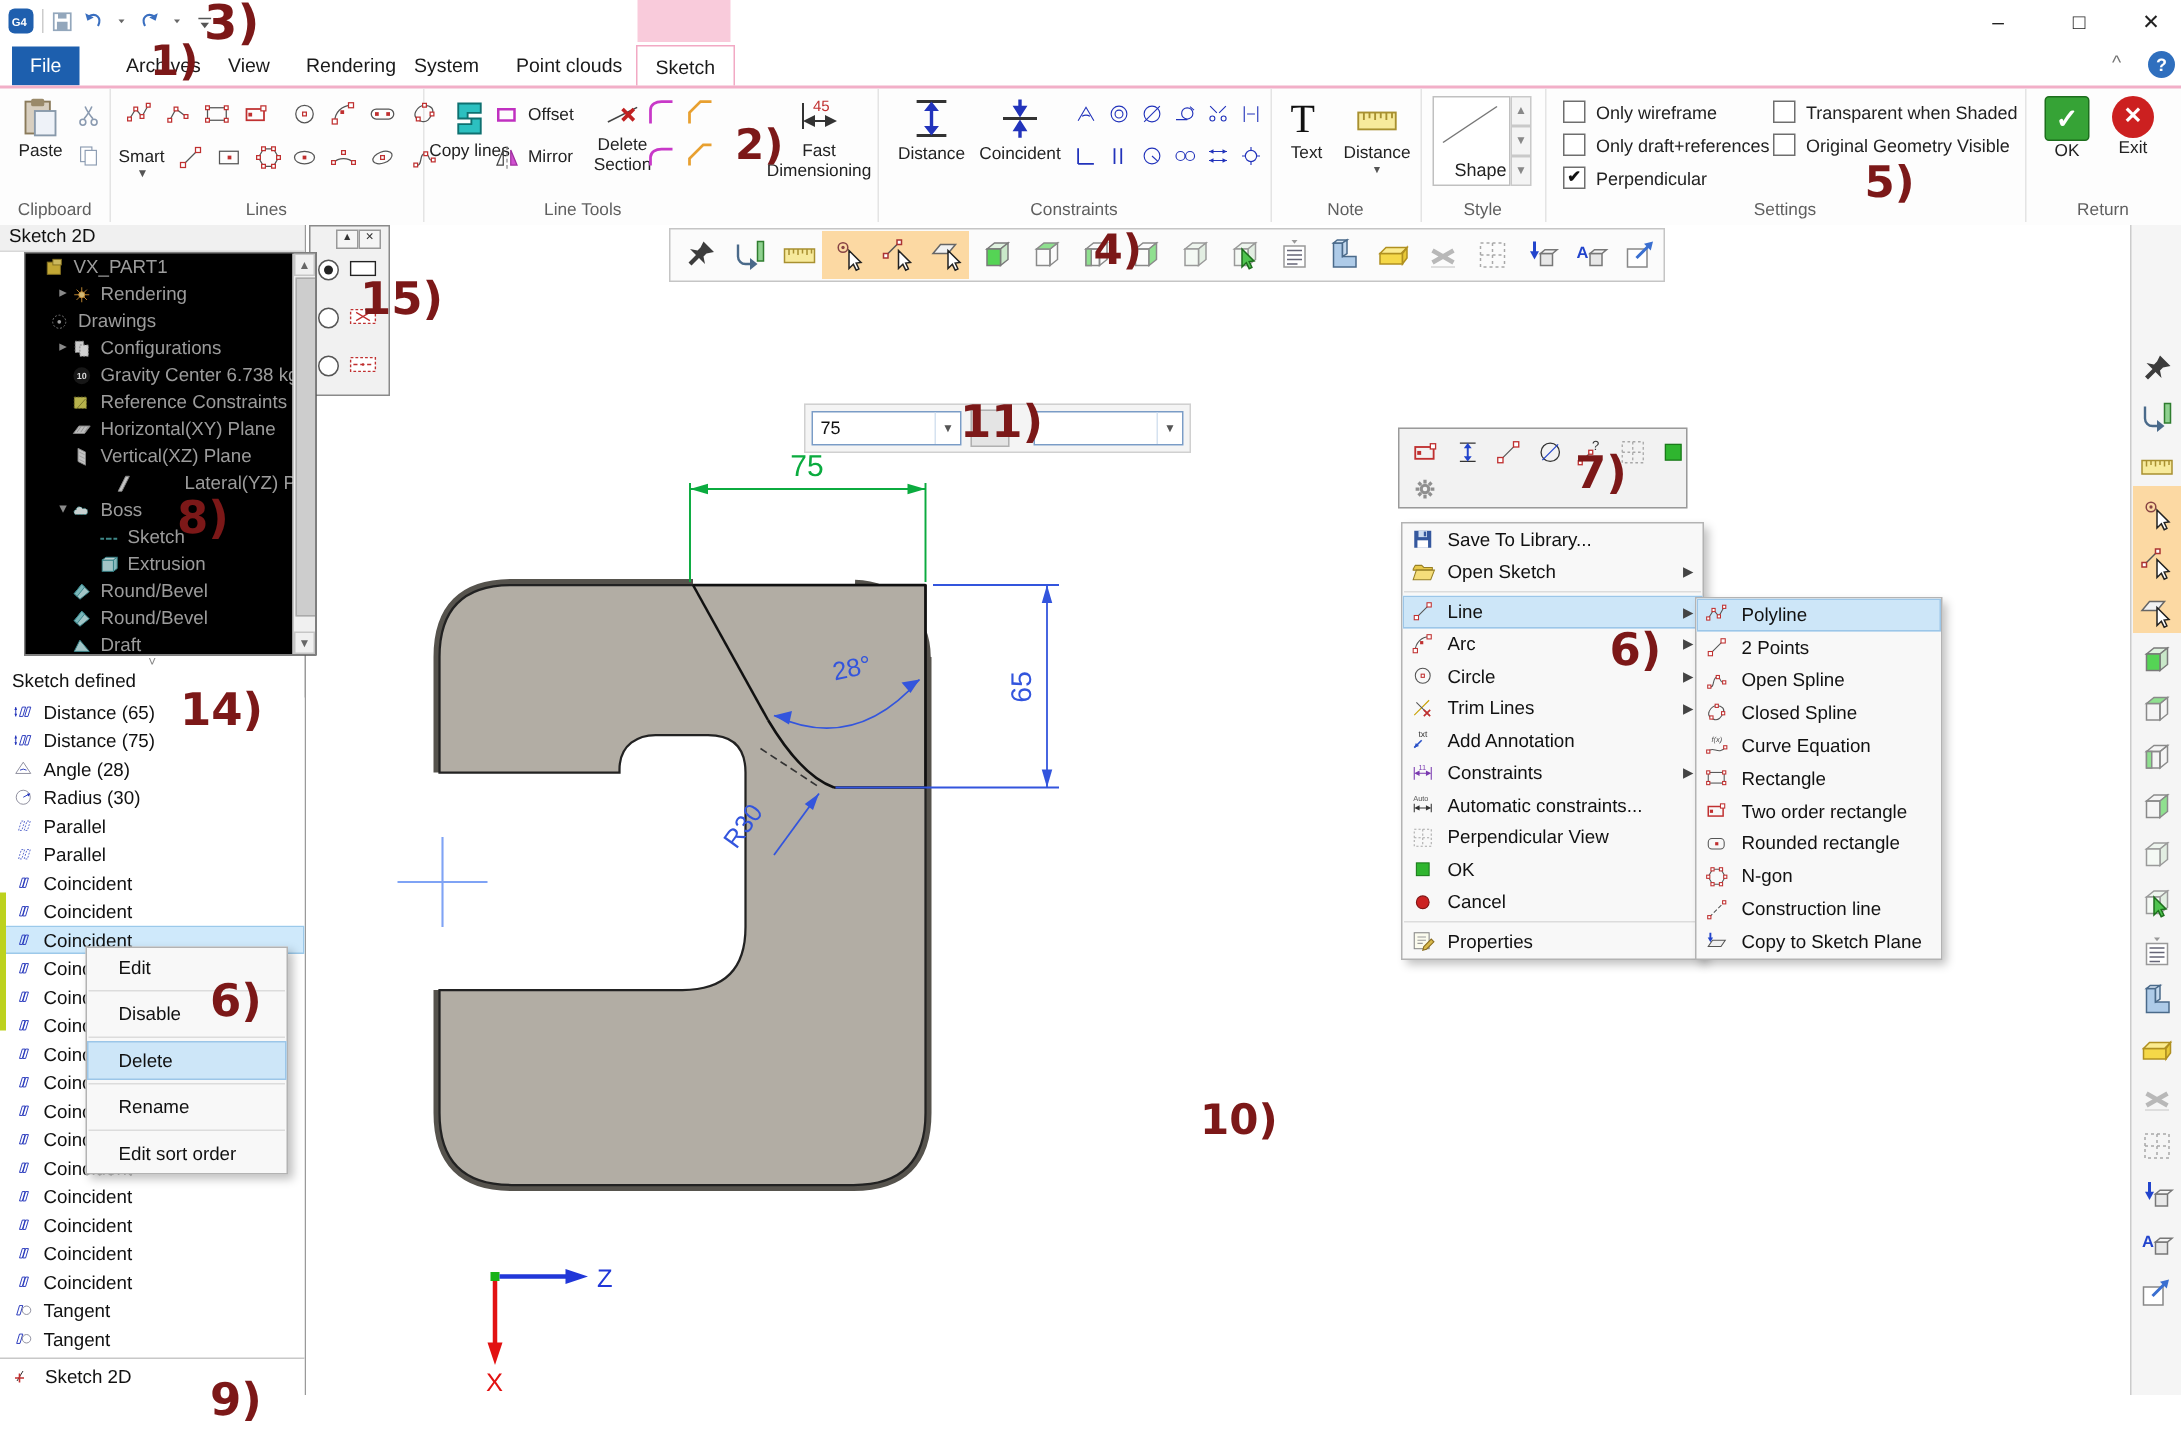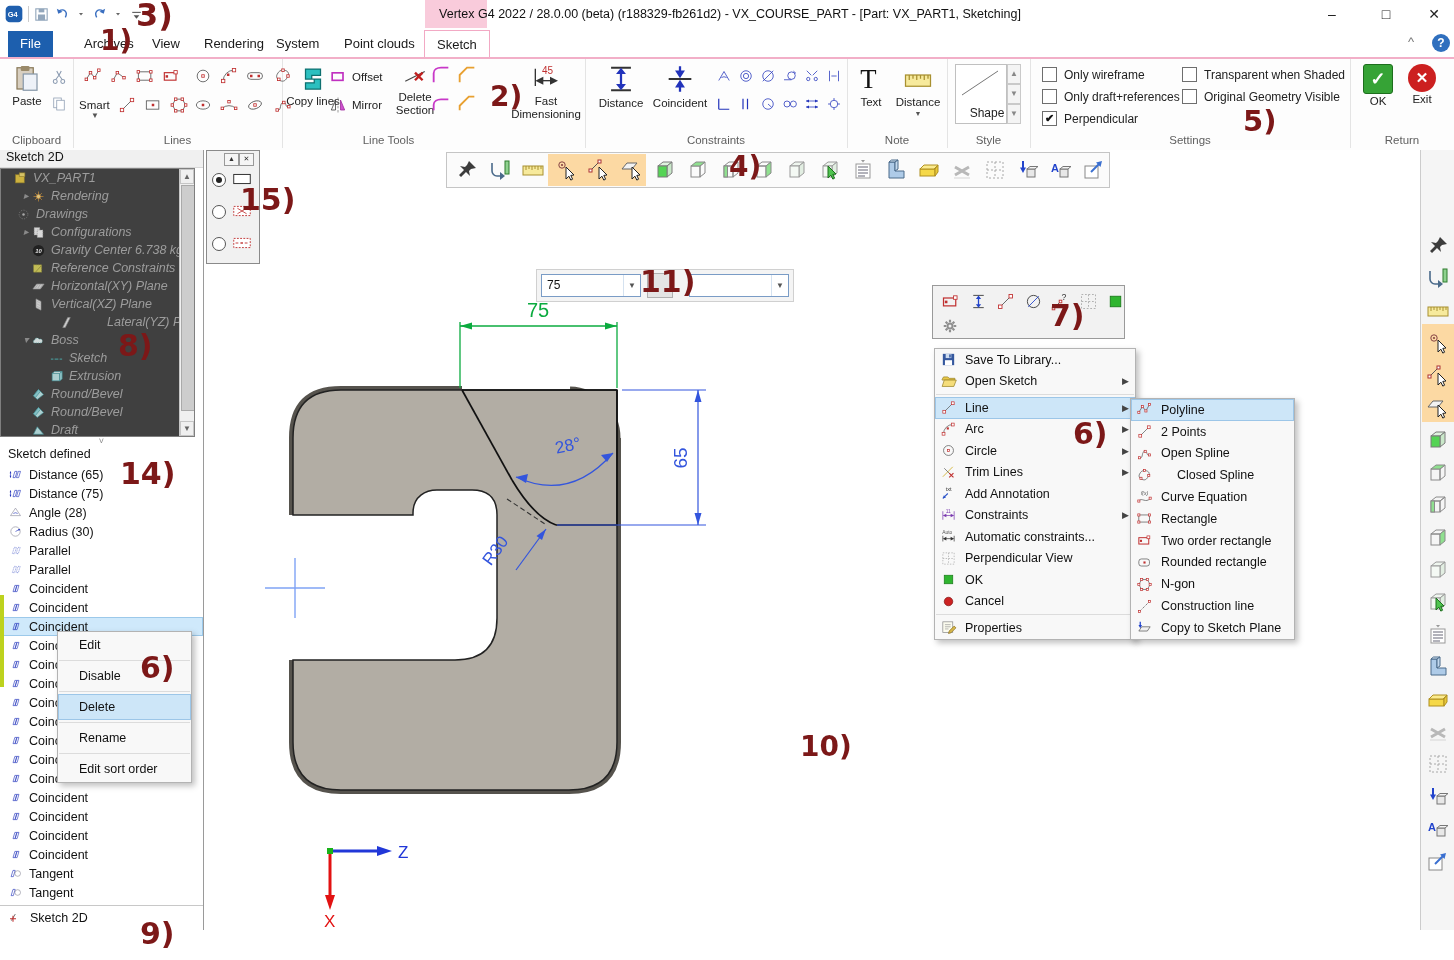--- a/index.html
+++ b/index.html
@@ -31,21 +31,21 @@
   .chk .box{width:13px;height:13px;background:#fff;border:1px solid #6e6e6e;font-size:11px;line-height:13px;text-align:center;color:#111;font-weight:bold;}
   .okbtn{width:28px;height:28px;background:#36a336;border:1px solid #1d6e1d;border-radius:3px;color:#fff;font-size:18px;font-weight:bold;text-align:center;line-height:28px;}
   .exitbtn{width:28px;height:28px;background:#cc2020;border-radius:14px;color:#fff;font-size:15px;font-weight:bold;text-align:center;line-height:28px;}
   .stylebox{position:absolute;left:8px;top:5px;width:50px;height:58px;background:#fff;border:1px solid #c0c0c0;}
   .stylebox .lbl{position:absolute;left:0;right:0;bottom:3px;text-align:center;font-size:12px;color:#222;margin-left:12px;}
   .mini-scroll{position:absolute;left:60px;top:5px;width:14px;height:58px;display:flex;flex-direction:column;}
   .mini-scroll div{flex:1;border:1px solid #c9c9c9;background:#f4f4f4;font-size:8px;color:#888;text-align:center;line-height:18px;}
   
   #left-panel{position:absolute;left:0;top:150px;width:204px;height:780px;background:#fff;border-right:1px solid #9a9a9a;box-sizing:border-box;}
   #panel-header{position:absolute;left:0;top:0;width:100%;height:18px;background:#f0f0f0;border-bottom:1px solid #d8d8d8;font-size:12.5px;color:#111;padding-left:6px;box-sizing:border-box;}
-  #tree-box{position:absolute;left:0;top:18px;width:195px;height:269px;background:#404040;border:1px solid #7f7f7f;box-sizing:border-box;overflow:hidden;font-style:italic;}
+  #tree-box{position:absolute;left:16px;top:18px;width:195px;height:269px;background:#000000;border:1px solid #7f7f7f;box-sizing:border-box;overflow:hidden;}
   .tree-row{position:relative;height:18px;line-height:18px;font-size:12.5px;color:#9c9c9c;white-space:nowrap;display:flex;align-items:center;}
   .tree-row .exp{width:10px;font-size:10px;color:#8a8a8a;text-align:center;flex:none;}
   .tree-row .ic{flex:none;margin-right:5px;opacity:.85;}
   #tree-scroll{position:absolute;right:0;top:0;width:15px;height:100%;background:#f0f0f0;border-left:1px solid #c6c6c6;box-sizing:border-box;}
   #tree-scroll .sb{position:absolute;left:0;width:100%;height:15px;background:#f0f0f0;border:1px solid #c6c6c6;box-sizing:border-box;font-size:8px;color:#666;text-align:center;line-height:13px;}
   #tree-scroll .thumb{position:absolute;left:1px;top:16px;width:12px;height:224px;background:#cdcdcd;border:1px solid #aaa;}
   #splitter-chevron{position:absolute;left:0;top:287px;width:100%;height:10px;text-align:center;font-size:9px;color:#888;line-height:9px;}
   #defined-header{position:absolute;left:0;top:297px;width:100%;height:18px;font-size:12.5px;color:#111;padding-left:8px;box-sizing:border-box;}
   #constraint-list{position:absolute;left:0;top:315px;width:100%;height:440px;background:#fff;overflow:hidden;}
   .cl-row{position:relative;height:19px;display:flex;align-items:center;font-size:12.5px;color:#111;padding-left:8px;}
@@ -116,21 +116,20 @@
             <path d="M20 4l-2 7-6-3z" fill="#3a6fc0"></path>
           </svg></span>
         <span class="ic"><svg viewBox="0 0 24 24" width="12" height="12">
             <path d="M8 10l4 5 4-5z" fill="#666"></path>
           </svg></span>
         <span class="ic"><svg viewBox="0 0 24 24" width="17" height="17">
             <path d="M6 9h12" stroke="#555" stroke-width="1.5"></path>
             <path d="M8 13l4 5 4-5z" fill="#555"></path>
           </svg></span>
       </div>
-    <div id="win-title">Vertex G4 2022 / 28.0.00 (beta) (r188329-fb261d2) - VX_COURSE_PART - [Part: VX_PART1, Sketching]</div>
     <div class="winctl" style="left:1314px">–</div>
     <div class="winctl" style="left:1368px">□</div>
     <div class="winctl" style="left:1416px">✕</div>
   </div>
 
   <div id="tabrow">
       <div class="tab file" style="left: 8px;">File</div>
       <div class="tab" style="left: 72px;">Archives</div>
       <div class="tab" style="left: 140px;">View</div>
       <div class="tab" style="left: 192px;">Rendering</div>
@@ -944,21 +943,21 @@
         <span class="ic" style="margin:0 8px 0 5px"><svg viewBox="0 0 24 24" width="17" height="17">
             <path d="M5 18c6 2 2-10 8-9 4 1 1 6 6 5" fill="none" stroke="#555"></path>
             <g fill="#fff" stroke="#c03030">
               <rect x="3.5" y="16.5" width="3" height="3"></rect>
               <rect x="11.5" y="7.5" width="3" height="3"></rect>
               <rect x="17.5" y="12.5" width="3" height="3"></rect>
             </g>
           </svg></span>
         <span>Open Spline</span>
       </div>
-      <div class="mi" style="height: 21.8px; gap: 16px;">
+      <div class="mi" style="height: 21.8px;">
         <span class="ic" style="margin:0 8px 0 5px"><svg viewBox="0 0 24 24" width="17" height="17">
             <path d="M12 5c5 0 8 3 6 7s-4 7-8 6-7-4-5-8 4-5 7-5z" fill="none" stroke="#555"></path>
             <g fill="#fff" stroke="#c03030">
               <rect x="10.5" y="3.5" width="3" height="3"></rect>
               <rect x="16.5" y="10.5" width="3" height="3"></rect>
               <rect x="5.5" y="14.5" width="3" height="3"></rect>
             </g>
           </svg></span>
         <span>Closed Spline</span>
       </div>

